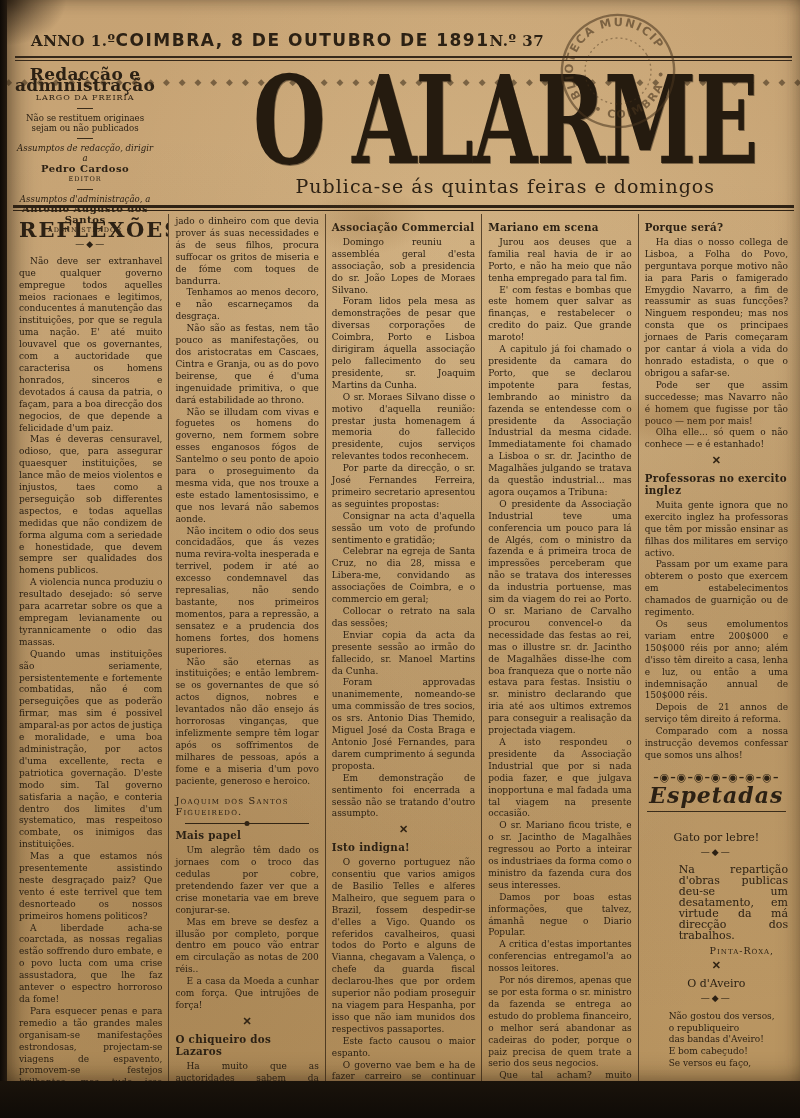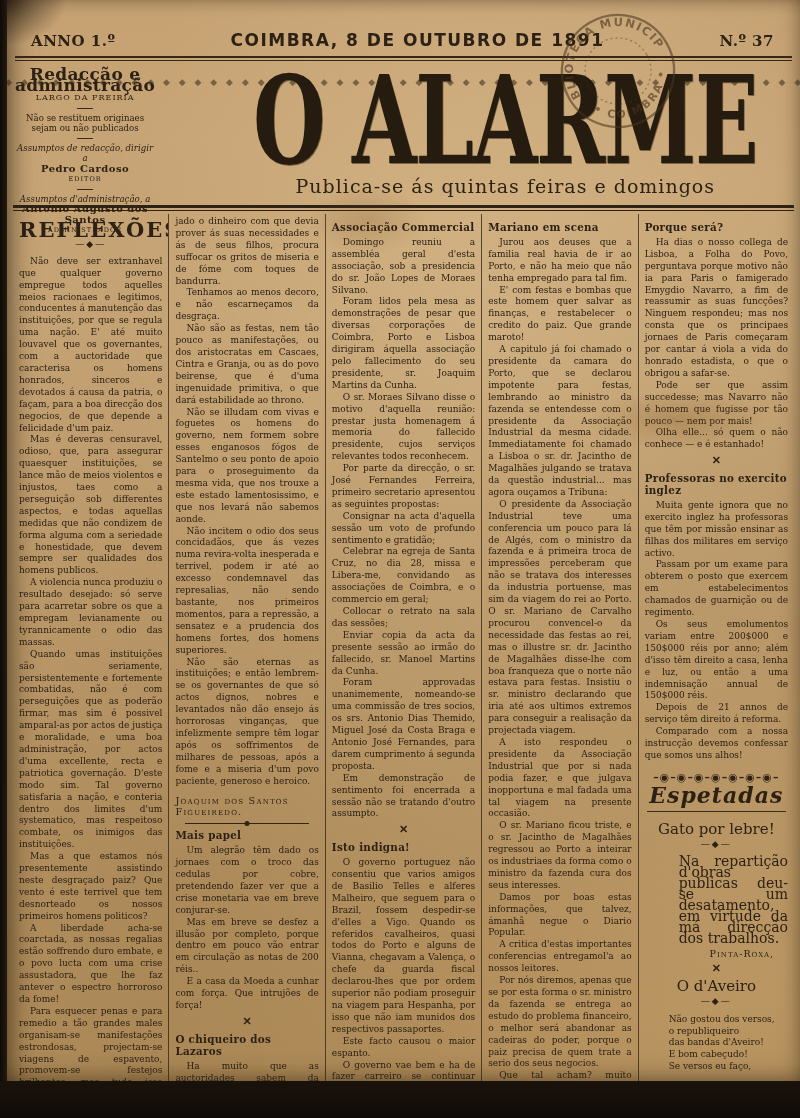--- a/index.html
+++ b/index.html
@@ -16,21 +16,21 @@
                 inset -14px 0 22px -14px rgba(30,18,6,.35),
                 inset 0 -16px 24px -14px rgba(30,18,6,.4),
                 inset 0 10px 18px -12px rgba(30,18,6,.35);
     overflow:hidden;}
   .edge-left{position:absolute;left:0;top:0;width:7px;height:1118px;background:linear-gradient(90deg,#0e0a06,#241a10);}
   .edge-bottom{position:absolute;left:0;top:1081px;width:800px;height:37px;background:linear-gradient(180deg,#1a130b,#0f0b07);}
   .corner-smudge{position:absolute;left:0;top:0;width:60px;height:46px;
     background:radial-gradient(ellipse at 0% 0%, rgba(20,12,5,.7), rgba(0,0,0,0) 70%);}
 
   
-  .topbar{position:relative;display:flex;justify-content:space-between;align-items:flex-end;
+  .topbar{position:relative;display:flex;justify-content:flex-start;align-items:flex-end;
           padding:30px 26px 6px 24px;font-weight:bold;}
   .topbar .anno,.topbar .numero{font-size:15px;letter-spacing:.5px;}
   .topbar .issuedate{font-size:17px;letter-spacing:1.5px;font-family:"DejaVu Sans",sans-serif;}
   .rule-double{border-top:2px solid #35281a;border-bottom:1px solid #35281a;height:2px;margin:0 8px;}
   .rule-thick{border-top:3px solid #2e2214;border-bottom:1px solid #2e2214;height:2px;margin:2px 6px 0;}
 
   
   .masthead{position:relative;display:flex;align-items:stretch;padding:4px 8px 2px;height:136px;}
   .mh-left{width:158px;text-align:center;font-size:8.6px;line-height:10.5px;padding-top:4px;}
   .mhl-head{font-weight:bold;font-size:17px;letter-spacing:.3px;margin-bottom:3px;}
@@ -61,24 +61,24 @@
   .b-pc{margin:0;}
   .b-title{font-size:21px;font-weight:bold;text-align:center;letter-spacing:2px;margin:8px 0 0;text-indent:0;}
   .b-orn{text-align:center;font-size:9px;margin:3px 0 5px;letter-spacing:2px;}
   .b-h{font-weight:bold;font-size:10.3px;margin:6px 0 3px;letter-spacing:.3px;text-align:left;}
   .b-x{text-align:center;font-size:11px;margin:4px 0 2px;font-weight:bold;color:#322515;}
   .b-sig{text-align:left;font-variant:small-caps;letter-spacing:1.2px;font-size:9.8px;margin:7px 0 5px;}
   .b-ruledot{position:relative;border-top:1px solid #322515;margin:4px 10px 6px;}
   .b-ruledot::after{content:"";position:absolute;left:50%;top:-3px;width:5px;height:5px;border-radius:50%;
                     background:#322515;transform:translateX(-50%);}
   .b-chain{text-align:center;font-weight:bold;font-size:11px;letter-spacing:1px;margin:10px 0 6px;color:#2e2214;}
-  .b-script{font-style:italic;font-weight:bold;font-size:22px;text-align:center;margin:0 2px 12px;
+  .b-script{font-style:italic;font-weight:bold;font-size:22px;text-align:center;margin:0 2px 20px;
             padding-bottom:9px;border-bottom:1px solid #3a2c1a;letter-spacing:1px;text-indent:0;}
-  .b-sub{text-align:center;font-size:15px;margin:6px 0 1px;text-indent:0;}
-  .b-quote{margin:4px 0 4px 34px;font-size:14px;line-height:11px;}
+  .b-sub{text-align:center;font-size:11px;margin:6px 0 1px;text-indent:0;}
+  .b-quote{margin:4px 0 4px 34px;font-size:11px;line-height:11px;}
   .b-verse{margin:6px 0 5px 24px;line-height:11.6px;text-align:left;}
   .b-by{text-align:right;font-variant:small-caps;letter-spacing:1px;margin:3px 14px 1px 0;font-size:9.5px;}
   
   .stain1{position:absolute;left:580px;top:390px;width:180px;height:60px;pointer-events:none;
     background:radial-gradient(ellipse, rgba(120,75,25,.25), rgba(0,0,0,0) 70%);}
   .stain2{position:absolute;left:300px;top:185px;width:120px;height:70px;pointer-events:none;
     background:radial-gradient(ellipse, rgba(110,70,25,.2), rgba(0,0,0,0) 70%);}
 </style>
 </head>
 <body>

